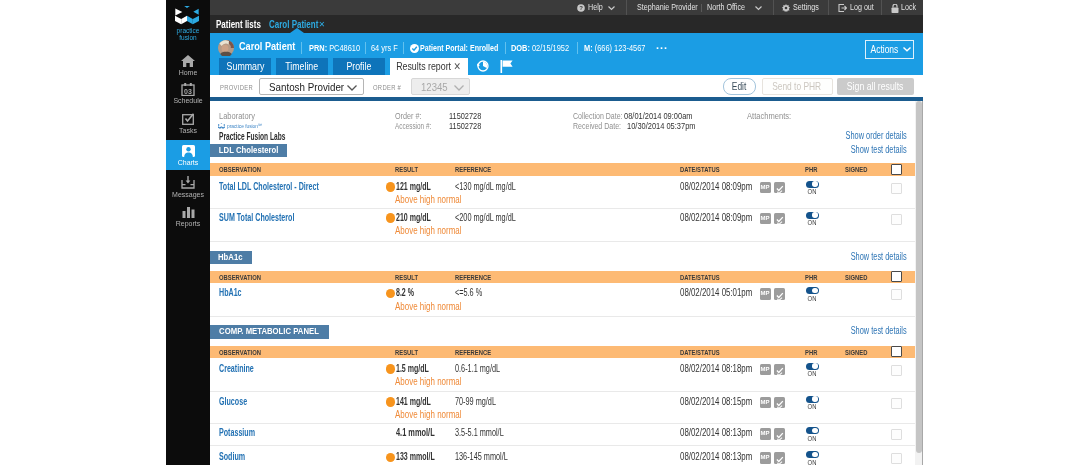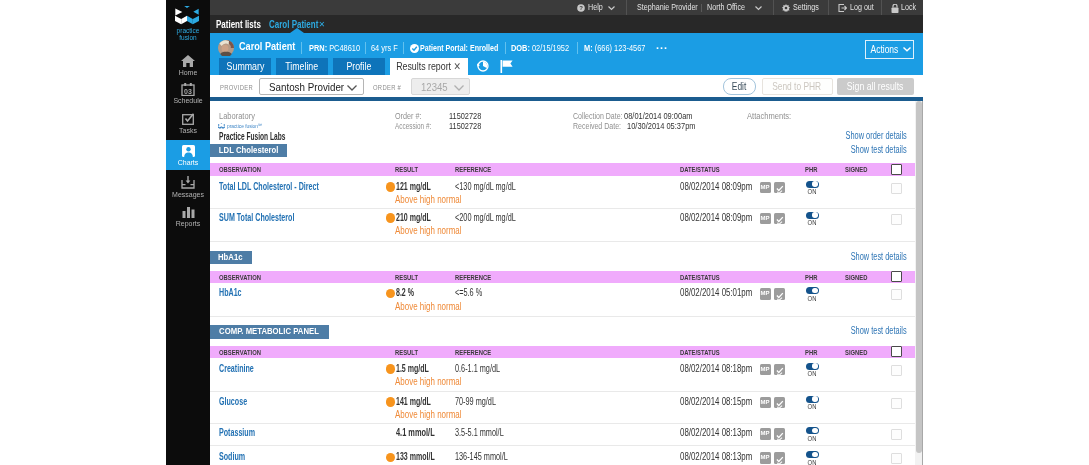--- a/index.html
+++ b/index.html
@@ -25,21 +25,21 @@
 #whitetab { position:absolute; top:24.5px; height:17.5px; background:#fff; color:#333; font-size:10.5px; text-align:center; line-height:17px; }
 
 #toolbar { left:0; top:75px; width:713px; height:22px; background:#fff; }
 #navybar { left:0; top:97px; width:713px; height:4px; background:#1b5c8f; }
 #content { left:0; top:101px; width:713px; height:364px; background:#fff; }
 
 .graylbl { color:#909090; font-size:9px; transform:scaleX(0.8); }
 .val { color:#333; font-size:9px; transform:scaleX(0.82); }
 .secbadge { position:absolute; left:0; height:13.5px; background:#4e7da6; color:#fff; font-size:9px; font-weight:bold; line-height:13.5px; text-align:center; }
 .secbadge i { font-style:normal; display:inline-block; transform:scaleX(0.86); }
-.thead { position:absolute; left:0; width:705px; height:12.5px; background:#f0abfc; }
+.thead { position:absolute; left:0; width:705px; height:12.5px; background:#fdba74; }
 .thead span { position:absolute; top:2.2px; font-size:7.5px; font-weight:bold; color:#3a3a3a; white-space:pre; transform-origin:0 50%; transform:scaleX(0.78); }
 .hcb { position:absolute; left:681px; width:11px; height:11px; border:1px solid #4a4a4a; background:#fff; border-radius:1px; }
 
 .obs { position:absolute; left:9px; color:#2271b3; font-size:10px; font-weight:bold; white-space:pre; transform-origin:0 50%; transform:scaleX(0.712); }
 .resdot { position:absolute; left:175.5px; width:9.5px; height:9.5px; border-radius:50%; background:#f7941d; }
 .resval { position:absolute; left:186px; color:#333; font-size:10px; font-weight:bold; white-space:pre; transform-origin:0 50%; transform:scaleX(0.703); }
 .abn { position:absolute; left:185px; color:#ef8a38; font-size:10px; white-space:pre; transform-origin:0 50%; transform:scaleX(0.798); }
 .ref { position:absolute; left:245px; color:#333; font-size:10px; white-space:pre; transform-origin:0 50%; transform:scaleX(0.73); }
 .dt { position:absolute; left:470px; color:#333; font-size:10px; white-space:pre; transform-origin:0 50%; transform:scaleX(0.788); }
 .mp { position:absolute; left:549.5px; width:11px; height:11.5px; background:#9c9c9c; border-radius:1.5px; color:#fff; font-size:6px; font-weight:bold; text-align:center; line-height:11.5px; }

